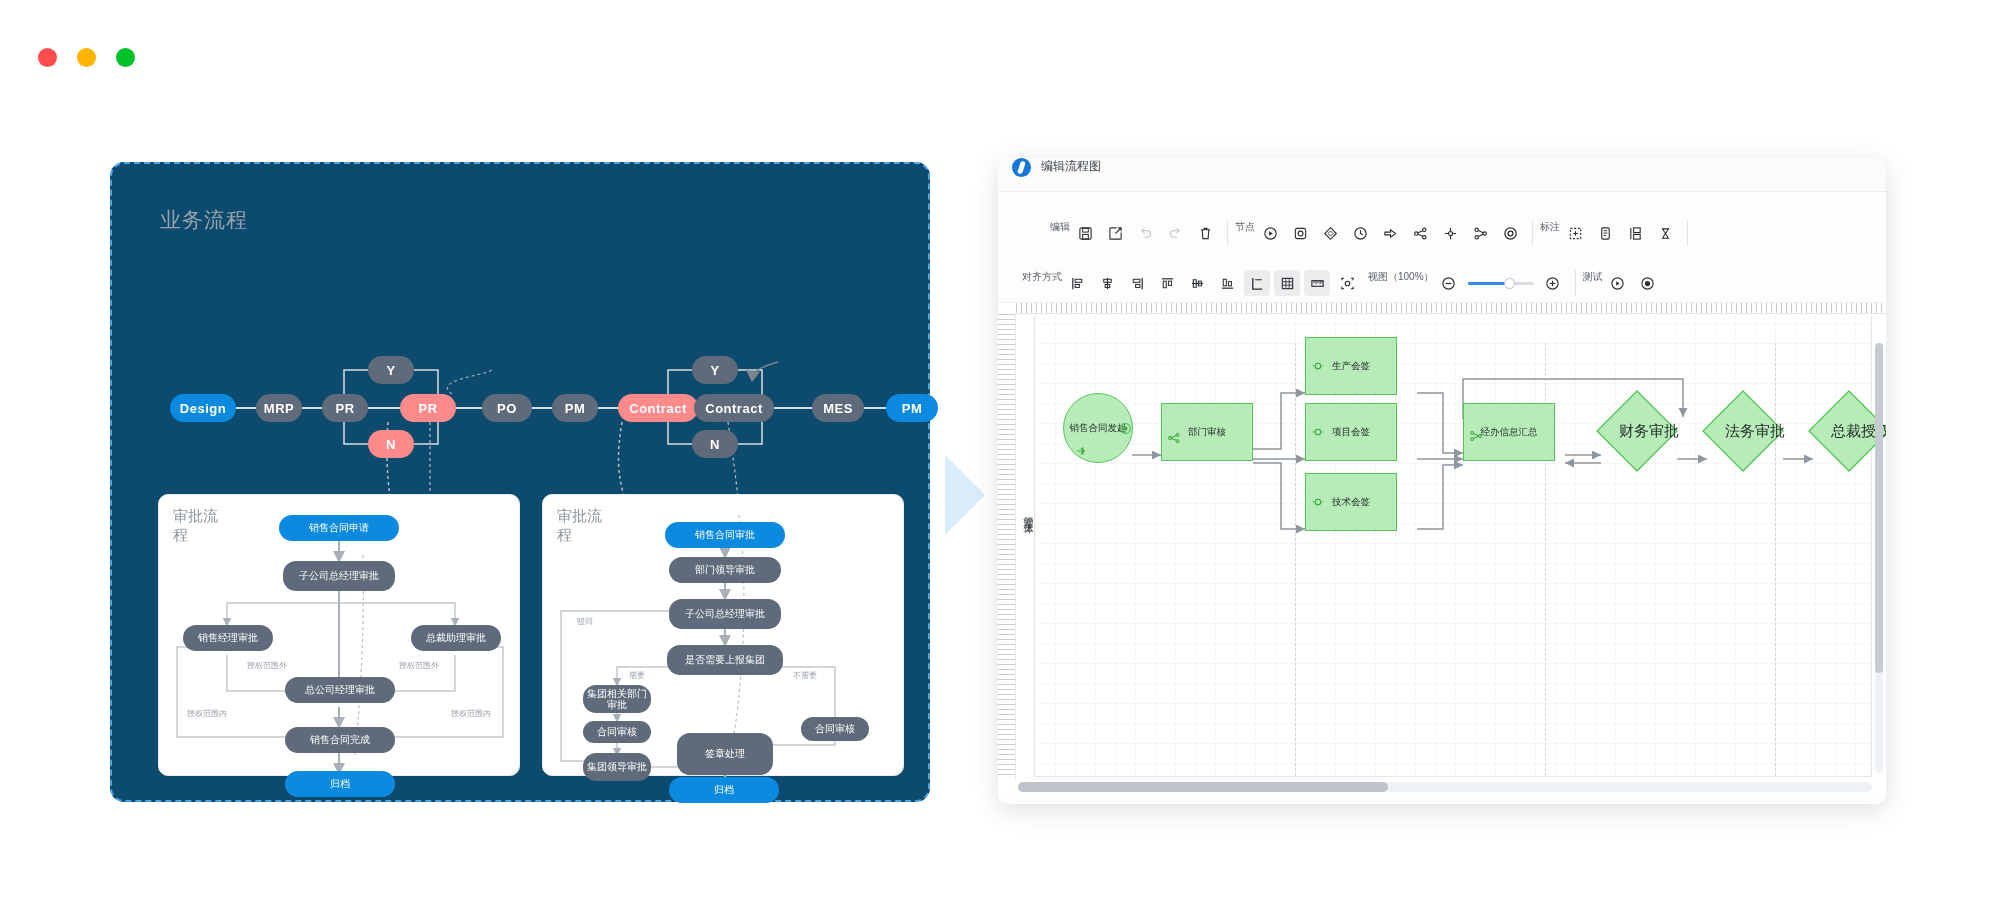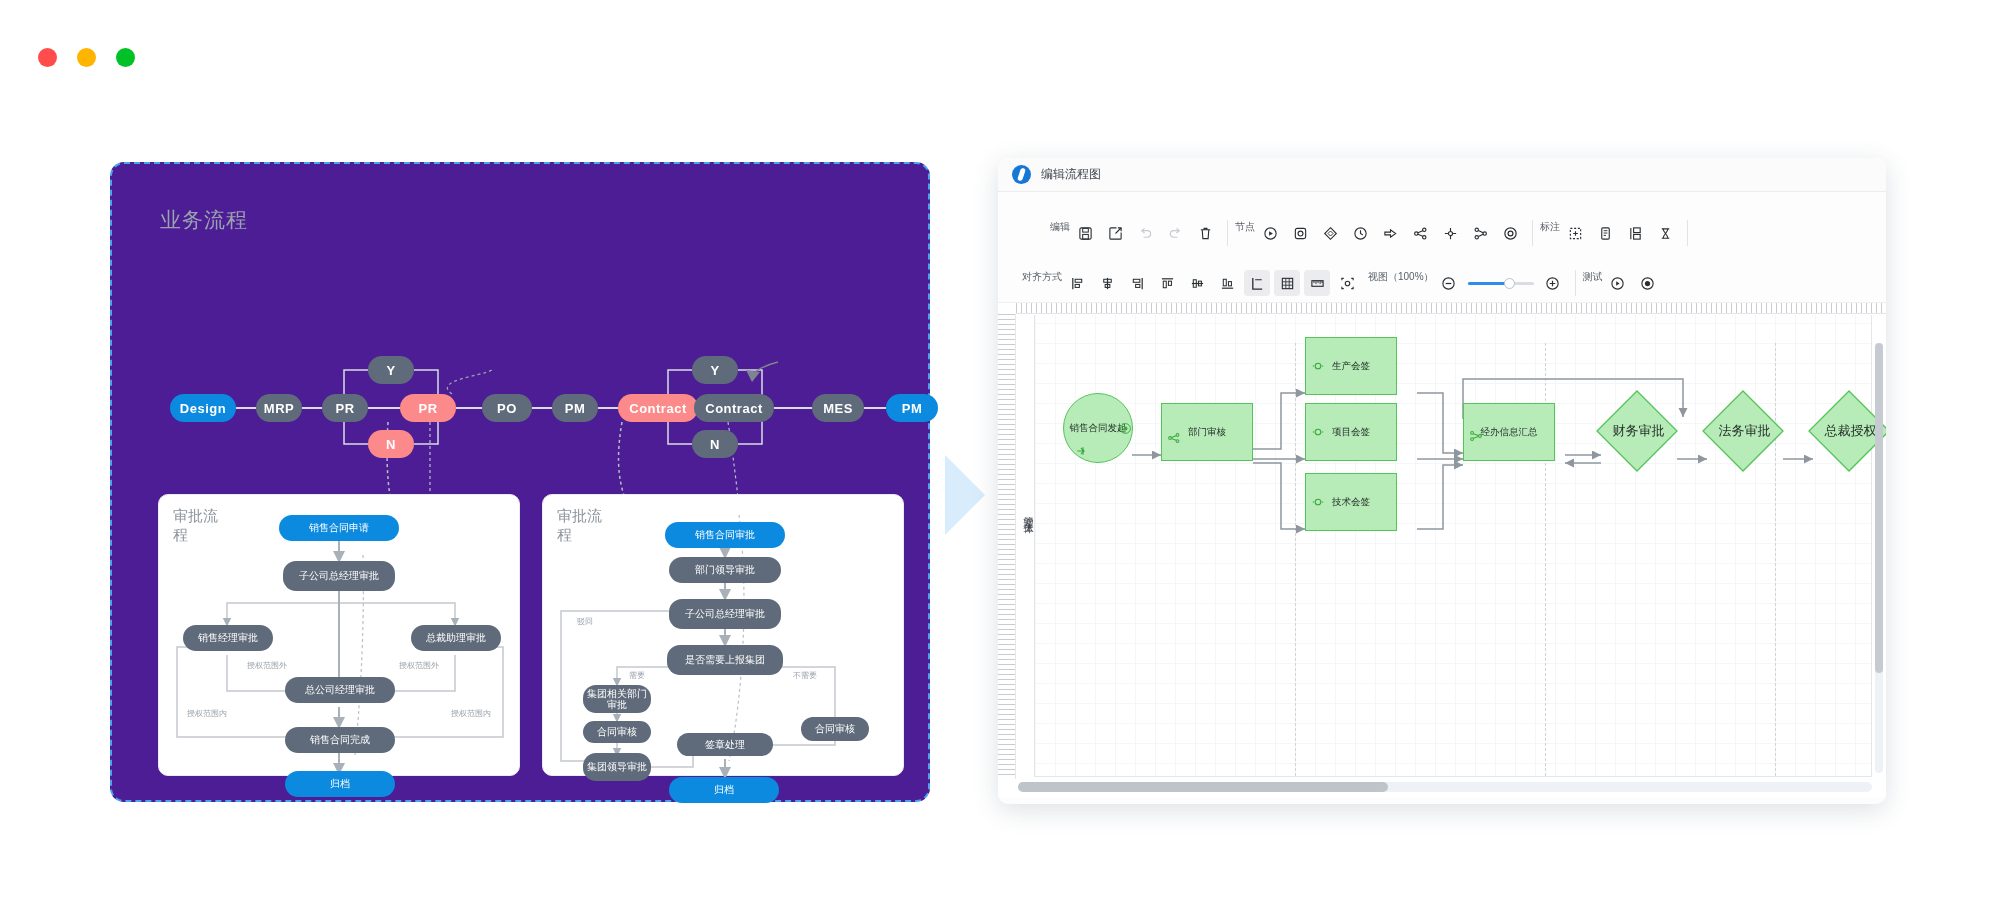--- a/index.html
+++ b/index.html
@@ -11,21 +11,21 @@
     overflow:hidden;
   }
   
   .dots { position:absolute; left:38px; top:48px; display:flex; gap:20px; }
   .dot { width:19px; height:19px; border-radius:50%; }
   .dot.red{background:#ff4d4d;} .dot.yellow{background:#ffb400;} .dot.green{background:#00c127;}
 
   
   .left-card{
     position:absolute; left:110px; top:162px; width:820px; height:640px;
-    border:2px dashed #4aa3ef; border-radius:14px; background:#4c1d95;
+    border:2px dashed #4aa3ef; border-radius:14px; background:#0c4a6e;
   }
   .left-title{
     position:absolute; left:48px; top:42px; font-size:21px; color:#9aa3ad; letter-spacing:1px;
   }
   
   .bizrow{ position:absolute; left:40px; top:196px; width:760px; height:96px; }
   .pill{
     position:absolute; height:28px; border-radius:14px; color:#fff;
     font-size:13px; display:flex; align-items:center; justify-content:center;
     font-weight:bold; letter-spacing:.5px;
@@ -55,21 +55,21 @@
   
   .bigarrow{ position:absolute; left:945px; top:455px; }
 
   
   .app{
     position:absolute; left:998px; top:158px; width:888px; height:646px;
     background:#fdfdfd; border-radius:10px;
     box-shadow:0 6px 26px rgba(40,60,90,.16);
     overflow:hidden;
   }
-  .app-title{ height:34px; display:flex; align-items:center; gap:10px; padding-left:14px;
+  .app-title{ height:34px; display:flex; align-items:flex-start; gap:10px; padding-left:14px;
               background:#fbfbfc; border-bottom:1px solid #ededed; }
   .brand{ width:19px; height:19px; border-radius:50%; background:#1677d6; position:relative; }
   .brand:after{ content:""; position:absolute; left:7px; top:3px; width:5px; height:13px;
                 background:#fff; border-radius:3px; transform:rotate(18deg); }
   .app-title span{ font-size:12px; color:#3d4category; color:#40464d; }
 
   .toolbar{ background:#fdfdfd; border-bottom:1px solid #f0f0f0; padding:4px 10px 6px 10px; }
   .trow{ display:flex; align-items:flex-end; height:50px; }
   .tgroup{ display:flex; flex-direction:row; }
   .tglabel{ font-size:10px; color:#5a6068; text-align:center; height:16px; }
@@ -107,21 +107,21 @@
   .lane-h{ border-right:1px solid #e4e7ea; display:flex; align-items:center; justify-content:center;
            font-size:10px; color:#2f353b; font-weight:bold; }
   .lane-div{ position:absolute; top:28px; bottom:0; width:0; border-left:1px dashed #cfd4d9; }
 
   .gnode{ position:absolute; background:#b7ecb9; border:1px solid #55c457; color:#243028;
           font-size:9.5px; display:flex; align-items:center; justify-content:center;
           text-align:center; line-height:1.2; }
   .gnode.start{ border-radius:50%; }
   .gdiamond{ position:absolute; }
   .gdiamond .dtxt{ position:absolute; left:3px; right:0; top:50%; transform:translateY(-50%);
-                   text-align:center; font-size:13px; color:#243028; }
+                   text-align:right; font-size:15px; color:#243028; }
   .micon{ position:absolute; color:#3aa93c; }
 
   .hscroll{ position:absolute; left:20px; right:14px; bottom:5px; height:10px;
             background:#eef1f5; border-radius:5px; }
   .hthumb{ position:absolute; left:0; top:0; height:10px; width:370px; background:#bfc4ca; border-radius:5px;}
   .vscroll{ position:absolute; right:3px; top:40px; bottom:24px; width:8px; background:#eef1f5; border-radius:4px;}
   .vthumb{ position:absolute; right:0; top:0; width:8px; height:330px; background:#c6cbd1; border-radius:4px;}
 </style>
 </head>
 <body>
@@ -235,21 +235,21 @@
     </svg>
 
     <div class="node blue" style="left:122px;top:27px;width:120px;height:26px;">销售合同审批</div>
     <div class="node" style="left:126px;top:62px;width:112px;height:26px;">部门领导审批</div>
     <div class="node" style="left:126px;top:104px;width:112px;height:30px;">子公司总经理审批</div>
     <div class="node" style="left:124px;top:150px;width:116px;height:30px;">是否需要上报集团</div>
     <div class="node" style="left:40px;top:190px;width:68px;height:28px;">集团相关部门审批</div>
     <div class="node" style="left:40px;top:226px;width:68px;height:22px;">合同审核</div>
     <div class="node" style="left:40px;top:258px;width:68px;height:28px;">集团领导审批</div>
     <div class="node" style="left:258px;top:222px;width:68px;height:24px;">合同审核</div>
-    <div class="node" style="left:134px;top:238px;width:96px;height:23px;">签章处理</div>
+    <div class="node" style="left:134px;top:238px;width:96px;height:42px;">签章处理</div>
     <div class="node blue" style="left:126px;top:282px;width:110px;height:26px;">归档</div>
 
     <div class="elabel" style="left:30px;top:122px;width:24px;">驳回</div>
     <div class="elabel" style="left:82px;top:176px;width:24px;">需要</div>
     <div class="elabel" style="left:246px;top:176px;width:32px;">不需要</div>
   </div>
 </div>
 
 <svg class="bigarrow" width="46" height="80">
   <polygon points="0,0 40,40 0,80" fill="#d9ecfb"></polygon>

